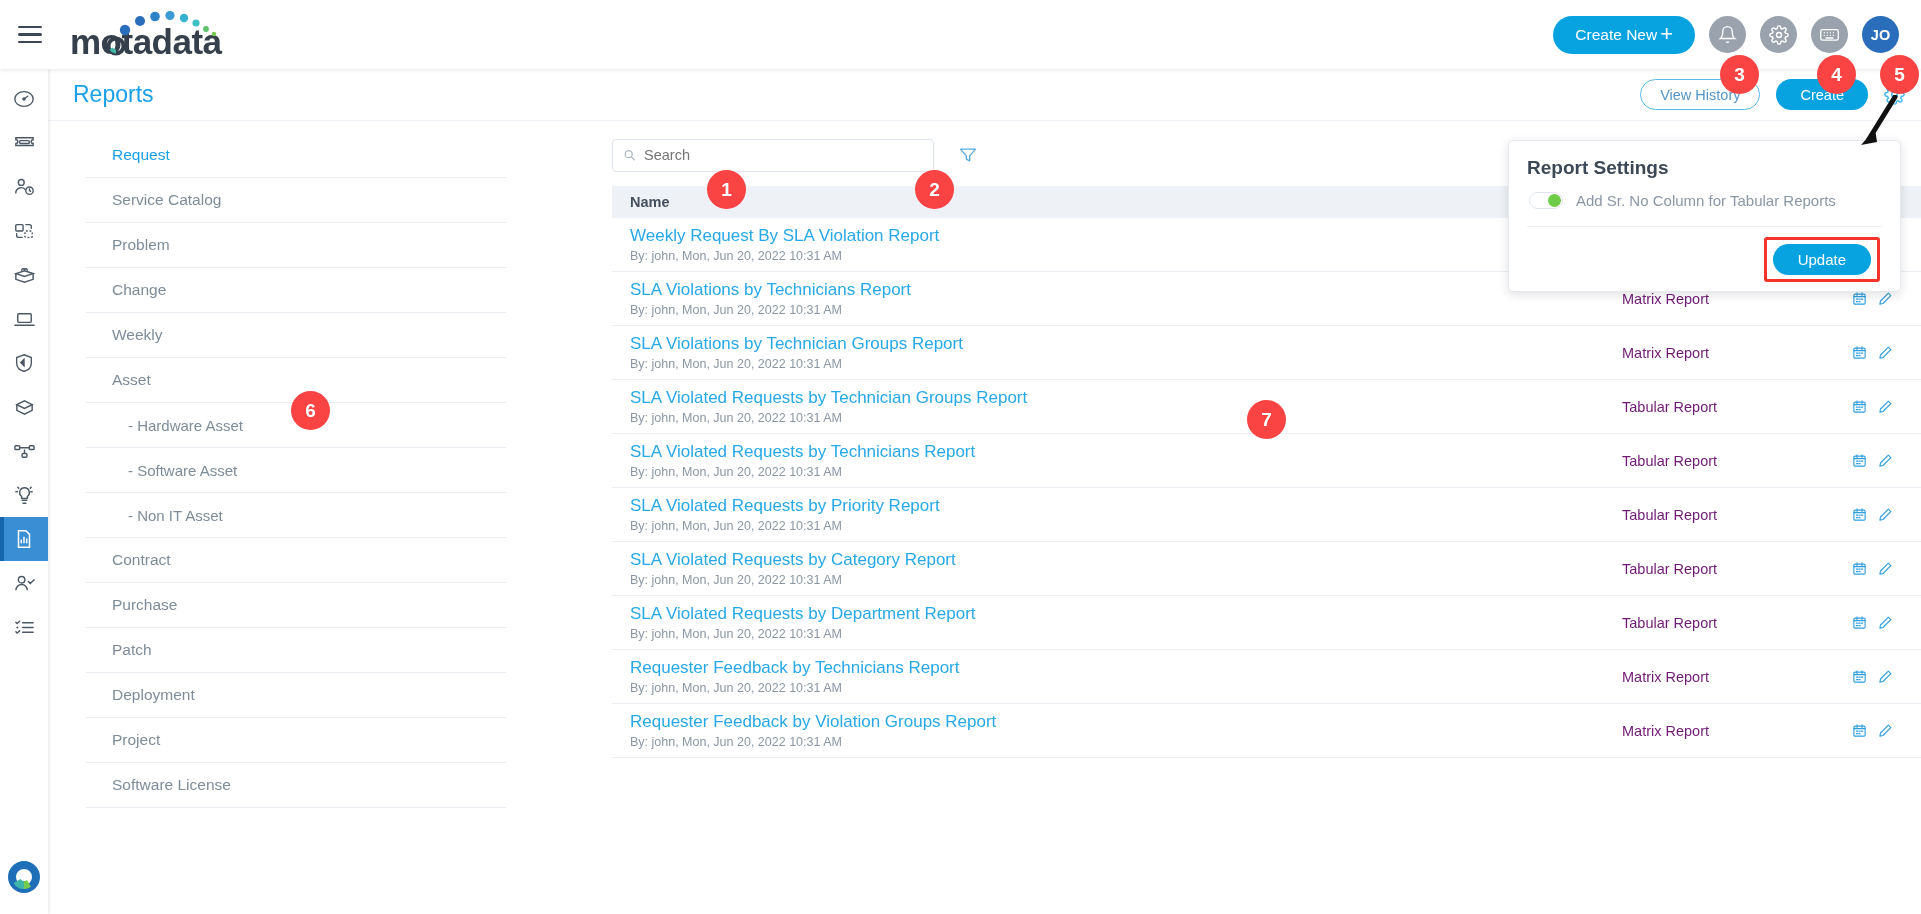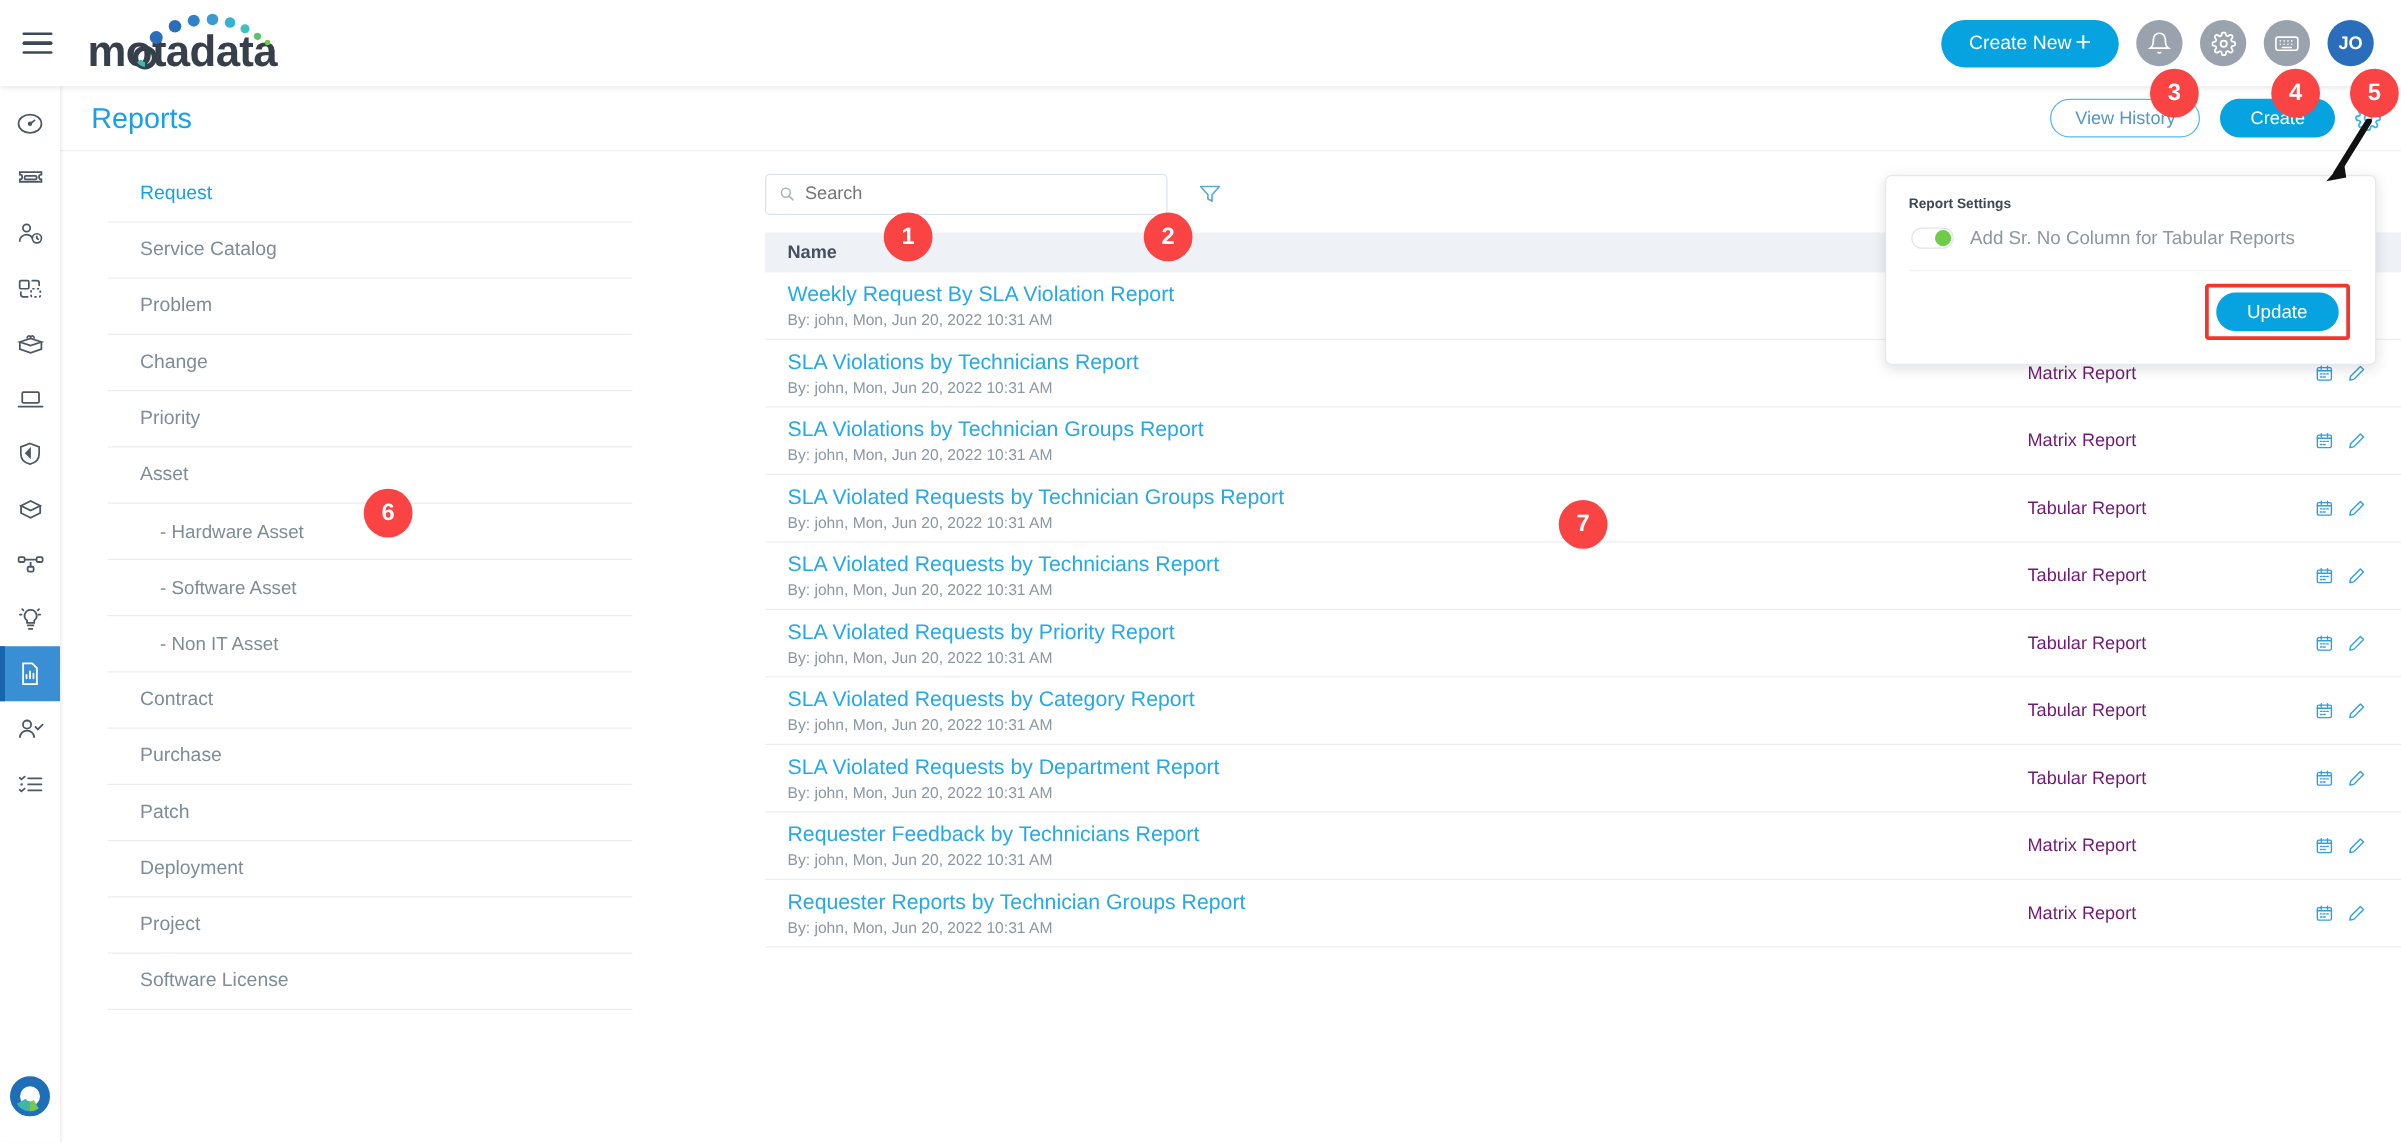--- a/index.html
+++ b/index.html
@@ -121,21 +121,21 @@
   .ttype { width: 230px; color: #701a75; font-size: 14.5px; }
   .tacts { width: 52px; display: flex; align-items: center; gap: 11px; }
   .act { cursor: pointer; display: flex; }
 
   
   .popup {
     position: absolute; left: 1508px; top: 140px; width: 393px; height: 152px;
     background: #fff; border: 1px solid #e4e9ef; border-radius: 5px;
     box-shadow: 0 3px 11px rgba(0,0,0,.12); z-index: 50; padding: 16px 18px 0 18px;
   }
-  .popup-title { font-size: 11px; color: #3d4856; font-weight: 700; }
+  .popup-title { font-size: 19px; color: #3d4856; font-weight: 700; }
   .popup-row { display: flex; align-items: center; gap: 13px; margin-top: 13px; padding-left: 2px; }
   .toggle {
     width: 34px; height: 17px; border-radius: 10px; background: #fff;
     border: 1px solid #dfe5ec; position: relative; cursor: pointer; flex: none;
   }
   .toggle .knob {
     position: absolute; right: 1px; top: 1px; width: 13px; height: 13px;
     border-radius: 50%; background: #6ecc46;
   }
   .popup-label { color: #8b97a6; font-size: 15px; }
@@ -332,21 +332,21 @@
     </div>
   </div>
 
   <div class="content">
 
     <div class="cat-panel">
         <div class="cat-item active">Request</div>
         <div class="cat-item">Service Catalog</div>
         <div class="cat-item">Problem</div>
         <div class="cat-item">Change</div>
-        <div class="cat-item">Priority</div>
+        <div class="cat-item">Weekly</div>
         <div class="cat-item">Asset</div>
         <div class="cat-item sub">- Hardware Asset</div>
         <div class="cat-item sub">- Software Asset</div>
         <div class="cat-item sub">- Non IT Asset</div>
         <div class="cat-item">Contract</div>
         <div class="cat-item">Purchase</div>
         <div class="cat-item">Patch</div>
         <div class="cat-item">Deployment</div>
         <div class="cat-item">Project</div>
         <div class="cat-item">Software License</div>
@@ -557,21 +557,21 @@
                 </span>
                 <span class="act">
                   <svg width="15" height="15" viewBox="0 0 24 24" fill="none" stroke="#2f9fe0" stroke-width="1.8">
                     <path d="M16.5 3.5l4 4L8 20l-5 1 1-5z" stroke-linejoin="round"></path>
                   </svg>
                 </span>
               </div>
             </div>
             <div class="trow">
               <div class="tname">
-                <a>Requester Reports by Technician Groups Report</a>
+                <a>Requester Feedback by Violation Groups Report</a>
                 <div class="tmeta">By: john, Mon, Jun 20, 2022 10:31 AM</div>
               </div>
               <div class="ttype">Matrix Report</div>
               <div class="tacts">
                 <span class="act">
                   <svg width="15" height="15" viewBox="0 0 24 24" fill="none" stroke="#2f9fe0" stroke-width="1.8">
                     <rect x="3" y="5" width="18" height="16" rx="2"></rect>
                     <path d="M3 9h18M8 3v4M16 3v4" stroke-linecap="round"></path>
                     <path d="M7 13h2M11 13h2M15 13h2M7 17h2M11 17h2" stroke-linecap="round"></path>
                   </svg>

